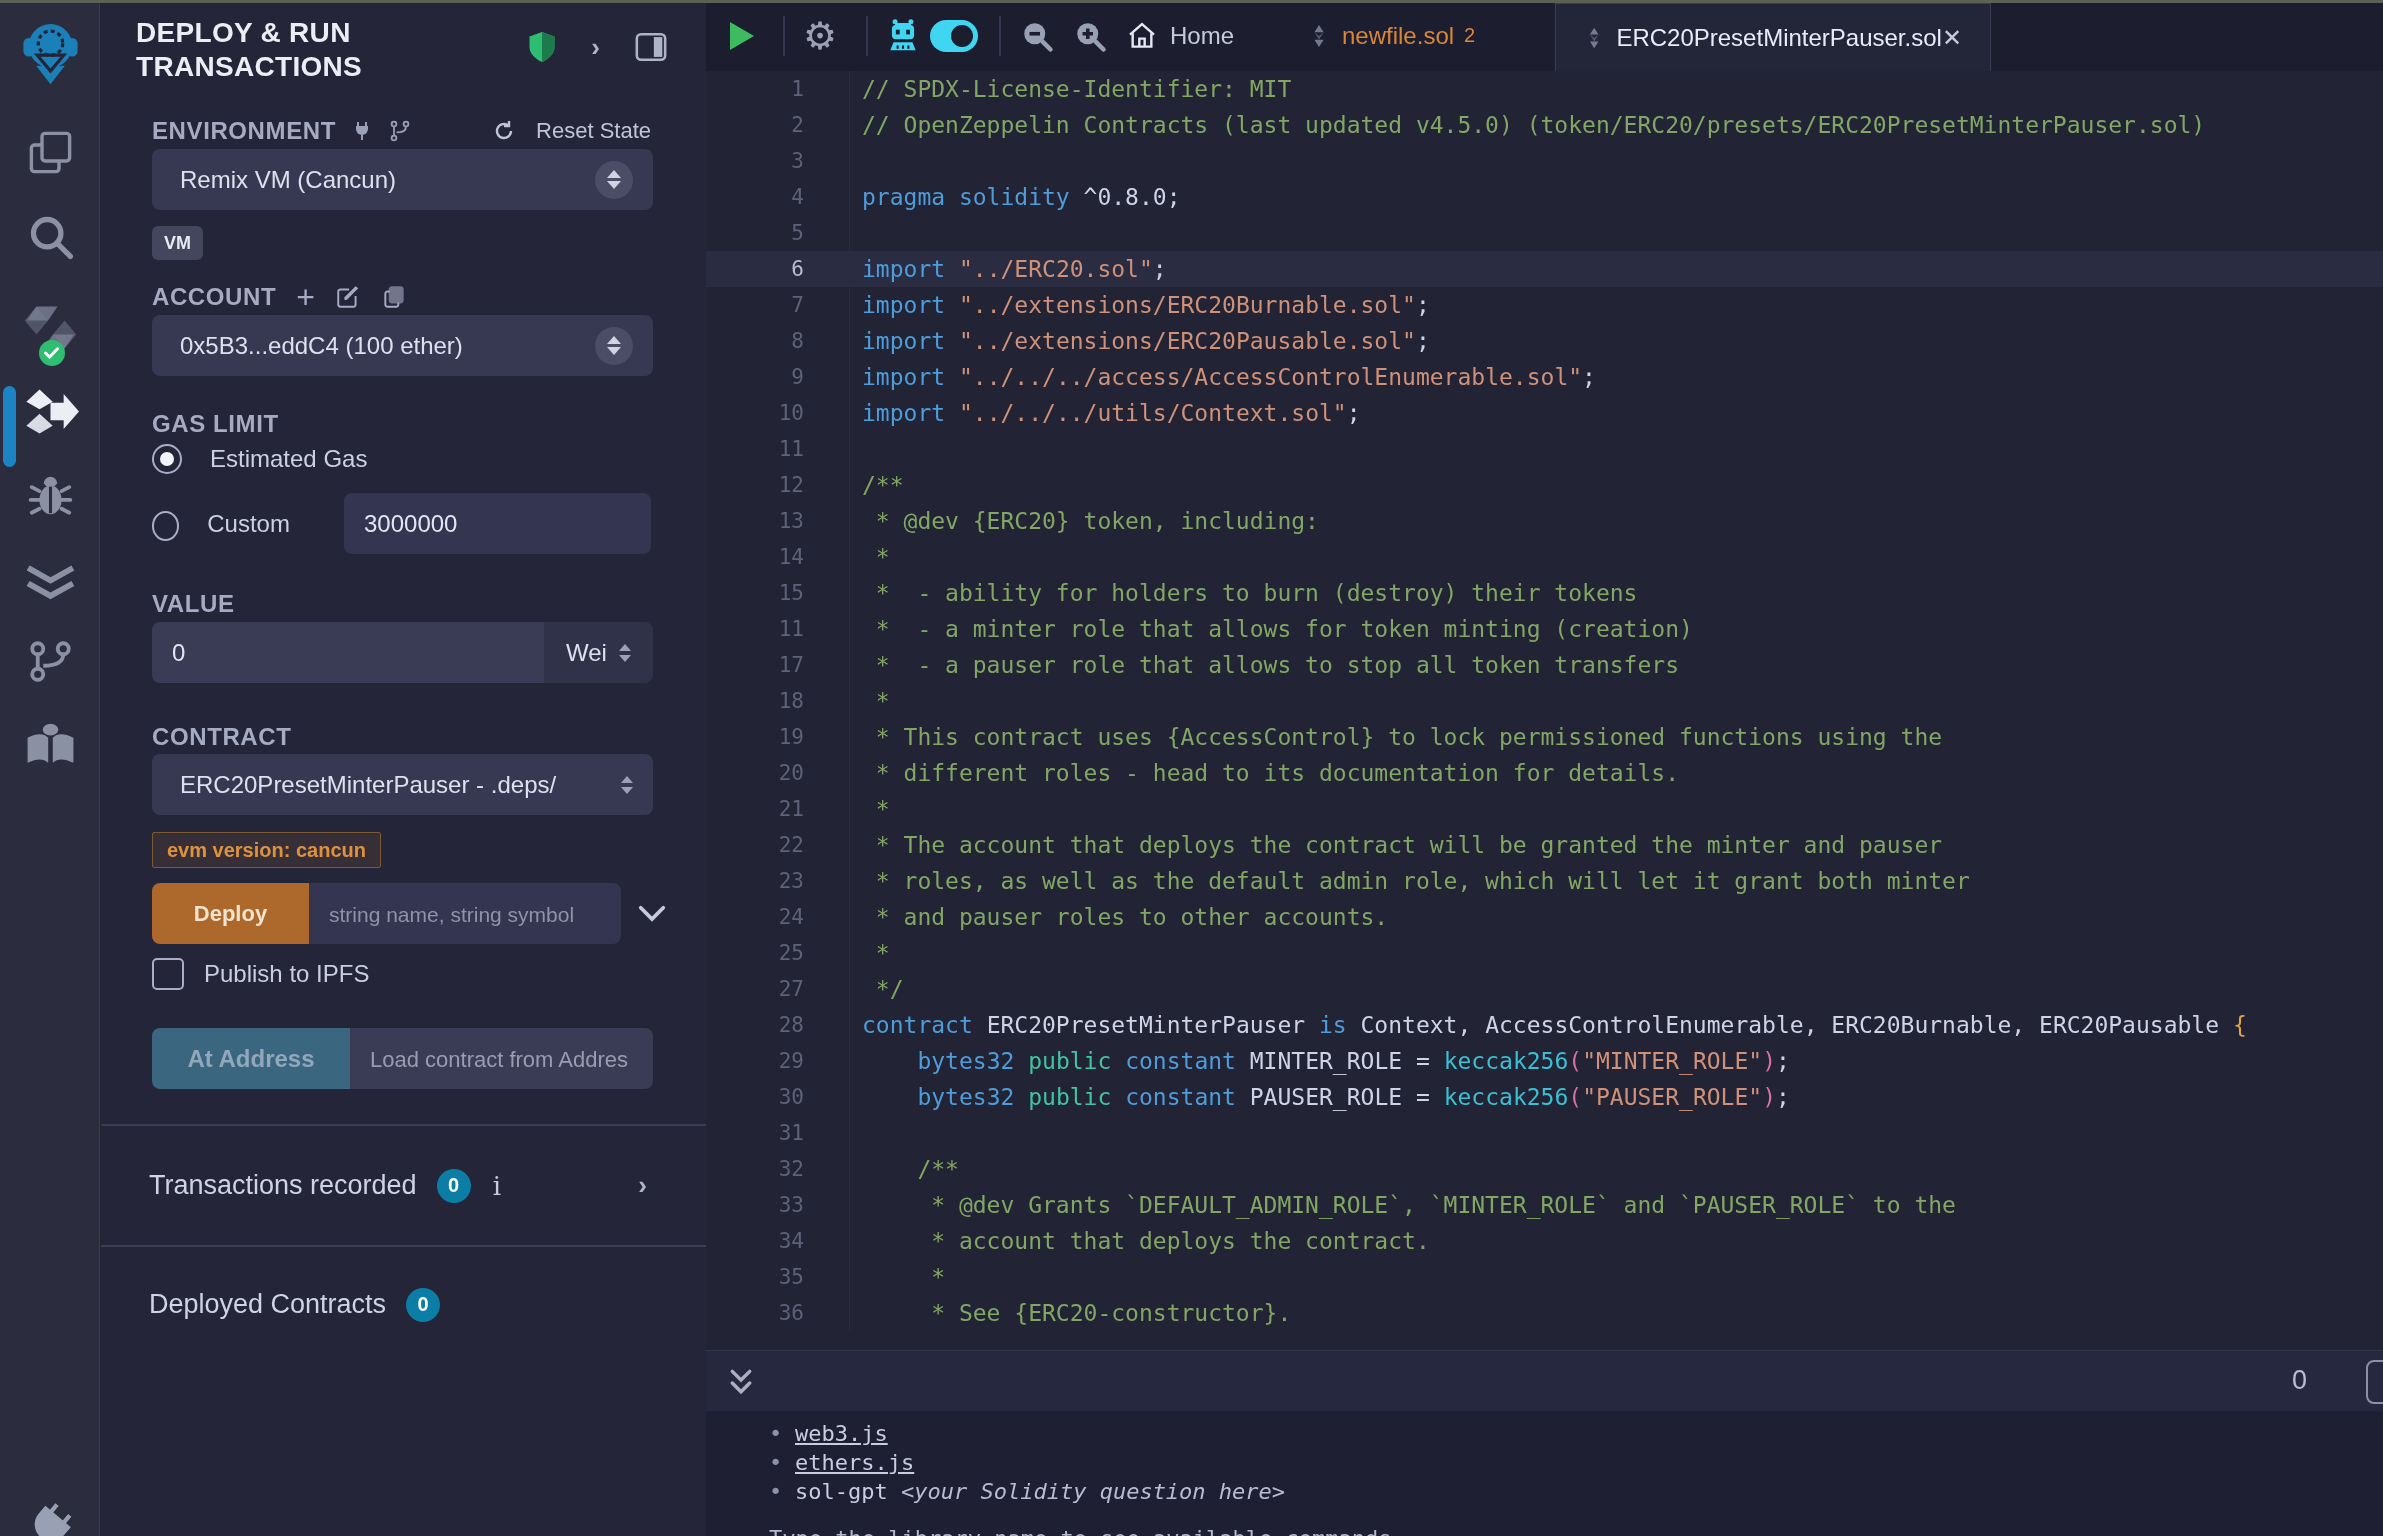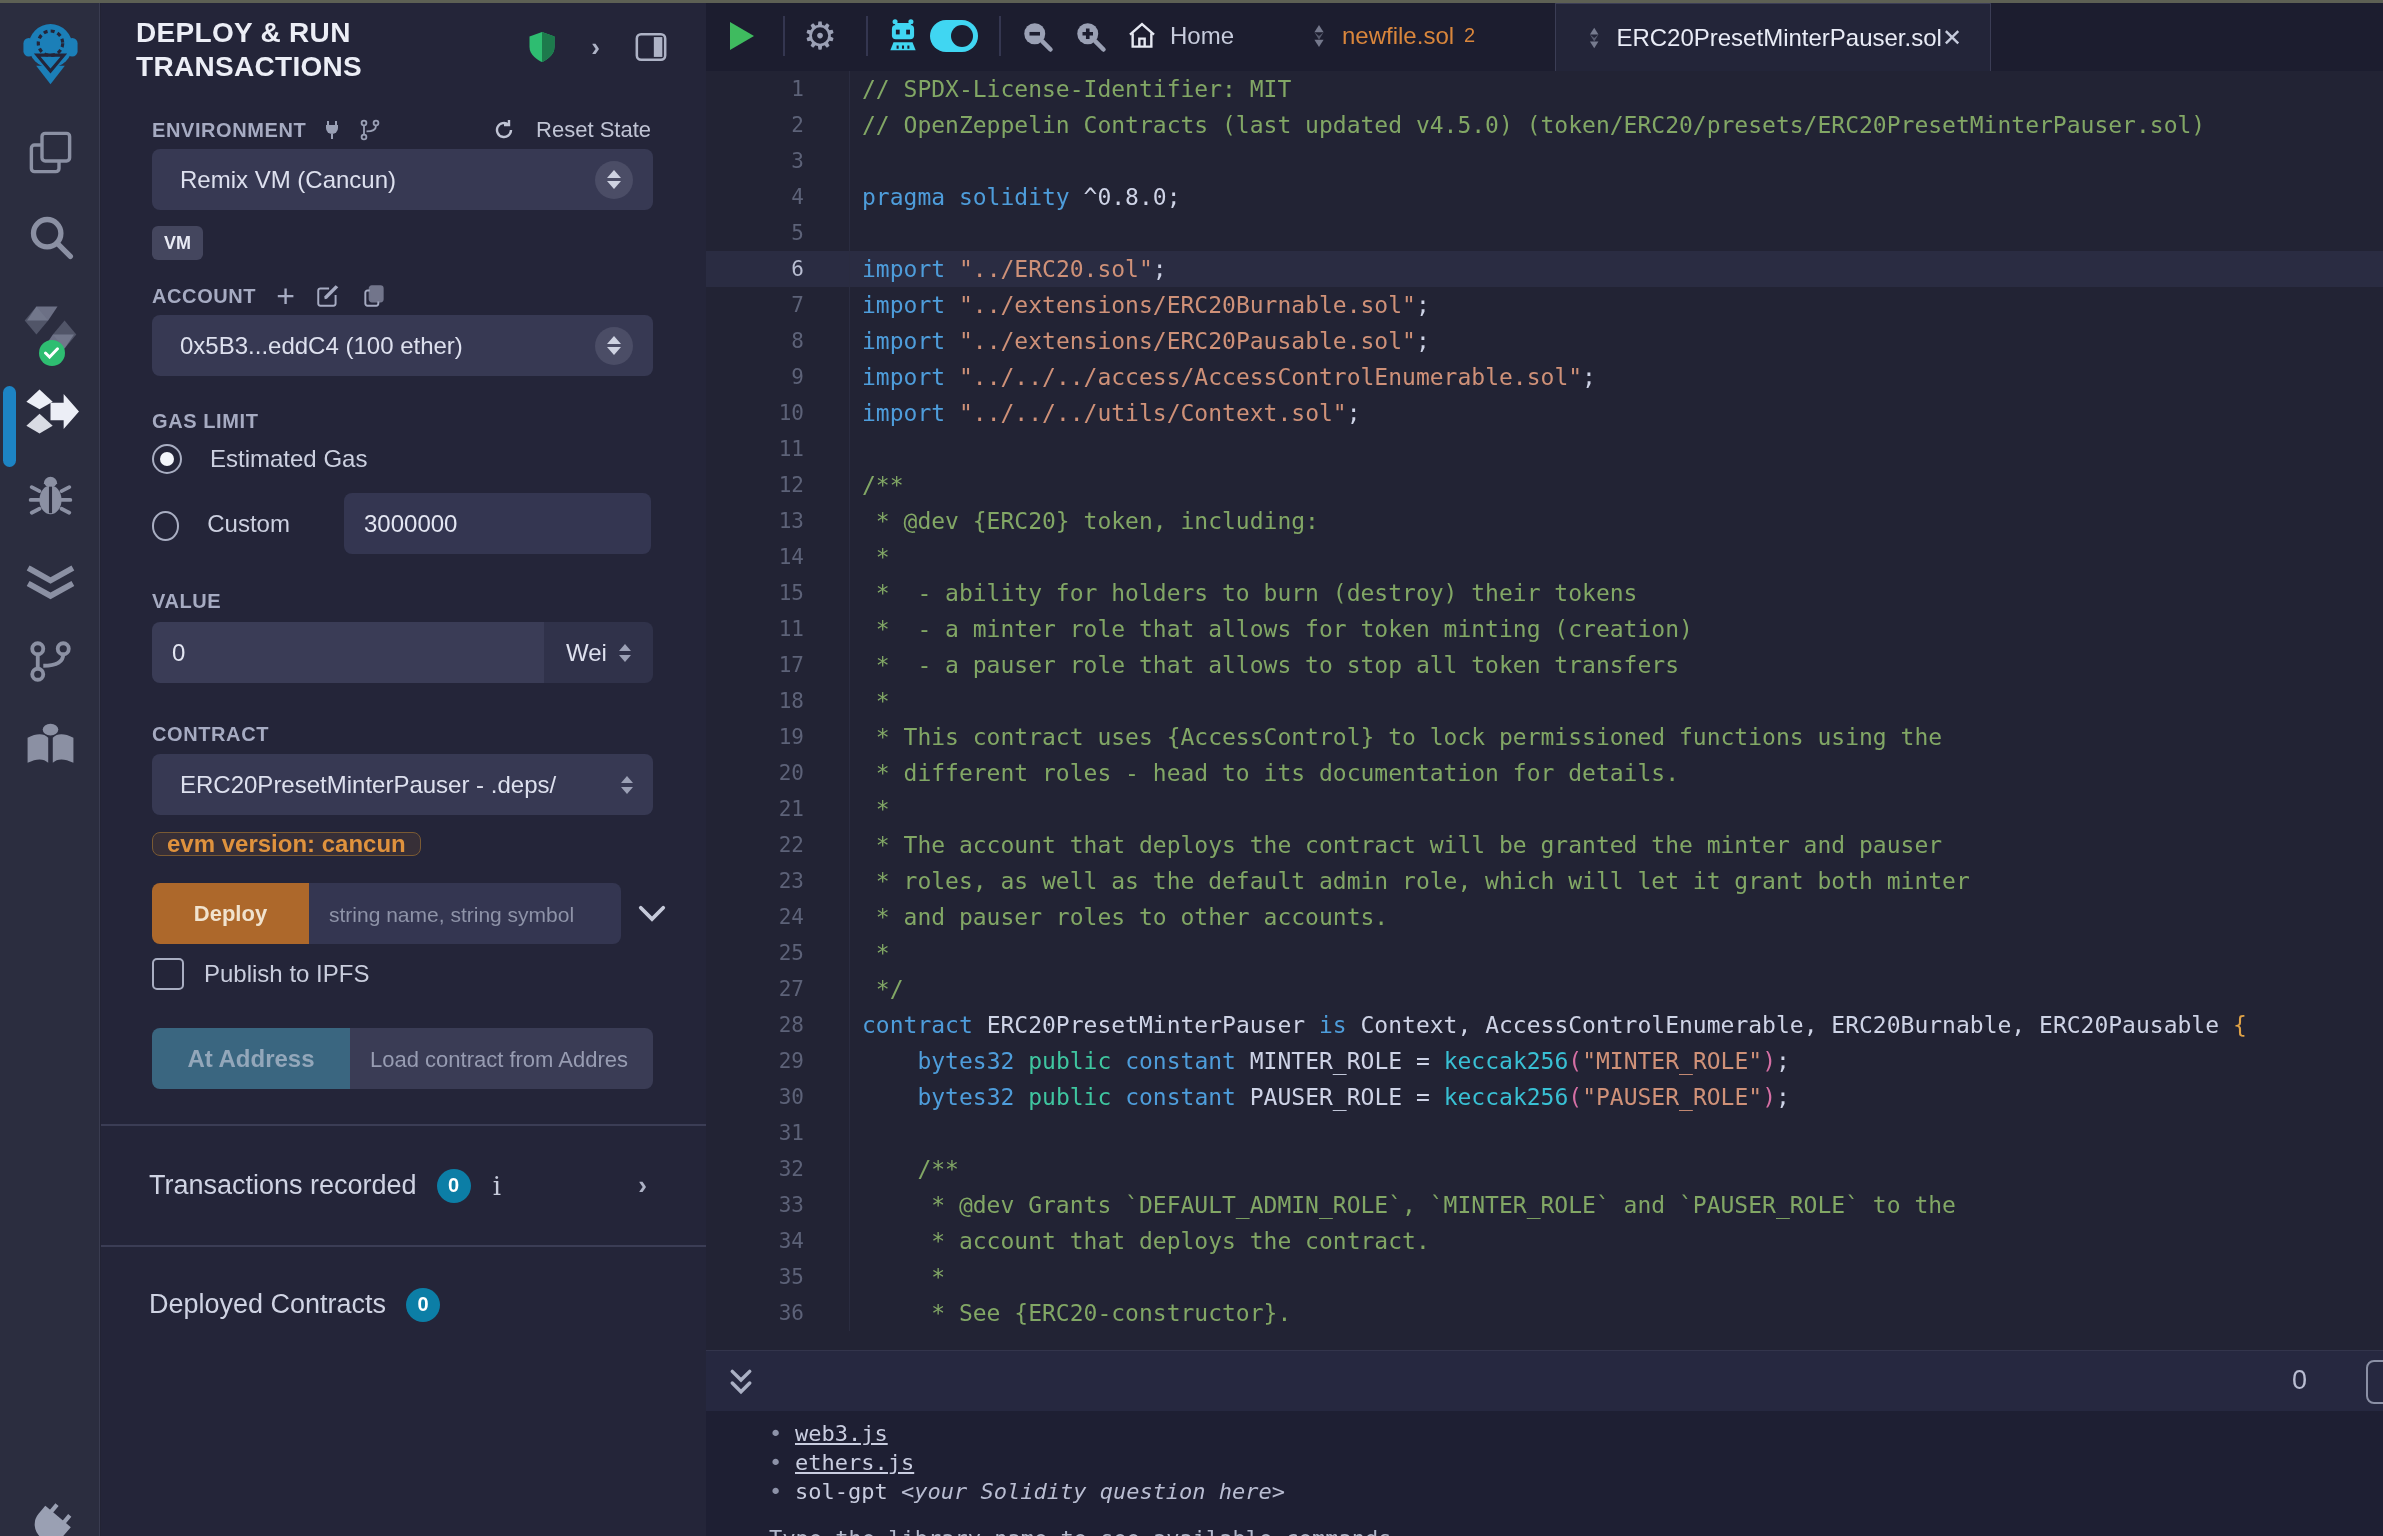--- a/index.html
+++ b/index.html
@@ -16,21 +16,21 @@
             background:#1d84c4; border-radius:7px; }
   .badge-check { position:absolute; right:14px; bottom:-8px; width:26px; height:26px; border-radius:50%;
                  background:#2ebd71; display:flex; align-items:center; justify-content:center; }
 
   
   .side-panel { position:absolute; left:101px; top:0; bottom:0; width:605px; background:#242539; z-index:20; }
   .sp-title { position:absolute; left:35px; top:16px; width:396px; font-size:28px; font-weight:bold;
               color:#eceef6; line-height:34px; letter-spacing:0.3px; }
   .sp-head-icons { position:absolute; top:30px; right:38px; display:flex; align-items:center; gap:34px; }
   .chev { color:#aeb3c6; font-size:26px; font-weight:bold; }
-  .sp-label { font-size:20px; color:#a6abc2; letter-spacing:0.6px; font-weight:bold; }
+  .sp-label { font-size:24px; color:#a6abc2; letter-spacing:0.6px; font-weight:bold; }
   .label-row { position:absolute; left:51px; right:55px; display:flex; align-items:center; gap:14px; }
   .reset { margin-left:auto; display:flex; align-items:center; gap:20px; font-size:22px; color:#c0c4d4; }
   .select { position:absolute; left:51px; width:501px; height:61px; background:#373953; border-radius:8px;
             display:flex; align-items:center; padding:0 20px 0 28px; }
   .select .val { font-size:24px; color:#dde0ee; white-space:nowrap; overflow:hidden; flex:1; }
   .stepper { width:38px; height:38px; min-width:38px; border-radius:50%; background:#4b4d66;
              display:flex; flex-direction:column; align-items:center; justify-content:center; gap:3px; margin-left:8px; }
   .tri-u { width:0; height:0; border-left:7px solid transparent; border-right:7px solid transparent;
            border-bottom:8px solid #cfd3e2; }
   .tri-d { width:0; height:0; border-left:7px solid transparent; border-right:7px solid transparent;
@@ -45,23 +45,23 @@
   .radio.sel::after { content:""; width:14px; height:14px; border-radius:50%; background:#f2f4fa; }
   .rlabel { font-size:24px; color:#ccd0e0; margin-left:18px; }
   .tinput { background:#343651; border:none; outline:none; border-radius:8px; color:#e3e6f2;
             font-size:24px; font-family:"Liberation Sans",sans-serif; padding:0 20px; }
   .tinput::placeholder { color:#8e93a8; font-size:21px; }
   .value-wrap { position:absolute; left:51px; top:622px; width:501px; height:61px; border-radius:8px;
                 overflow:hidden; display:flex; }
   .value-wrap input { width:392px; height:61px; background:#3a3c56; border-radius:0; }
   .wei-box { width:109px; background:#30324a; display:flex; align-items:center; justify-content:center; gap:12px; }
   .wei-box span { font-size:24px; color:#dde0ee; }
-  .evm-badge { position:absolute; left:51px; top:832px; height:24px; padding:0 14px; border-radius:8px;
+  .evm-badge { position:absolute; left:51px; top:832px; height:36px; padding:0 14px; border-radius:2px;
                background:rgba(176,114,47,.14); border:1px solid #7a5a33; color:#df923d;
-               font-size:24px; font-weight:bold; display:flex; align-items:center; }
+               font-size:20px; font-weight:bold; display:flex; align-items:center; }
   .deploy-row { position:absolute; left:51px; top:883px; height:61px; display:flex; align-items:center; }
   .btn-deploy { width:157px; height:61px; background:#ad682b; border:none; border-radius:8px 0 0 8px;
                 color:#f1e3ce; font-size:22px; font-weight:bold; }
   .deploy-row input { width:312px; height:61px; border-radius:0 8px 8px 0; }
   .chev-down { margin-left:16px; }
   .publish-row { position:absolute; left:51px; top:958px; display:flex; align-items:center; }
   .checkbox { width:32px; height:32px; border:2px solid #a9aec2; border-radius:5px; background:transparent; }
   .plabel { font-size:24px; color:#c9cddd; margin-left:20px; }
   .ataddr-row { position:absolute; left:51px; top:1028px; height:61px; display:flex; }
   .btn-ataddr { width:198px; height:61px; background:#3a6680; border:none; border-radius:8px 0 0 8px;

